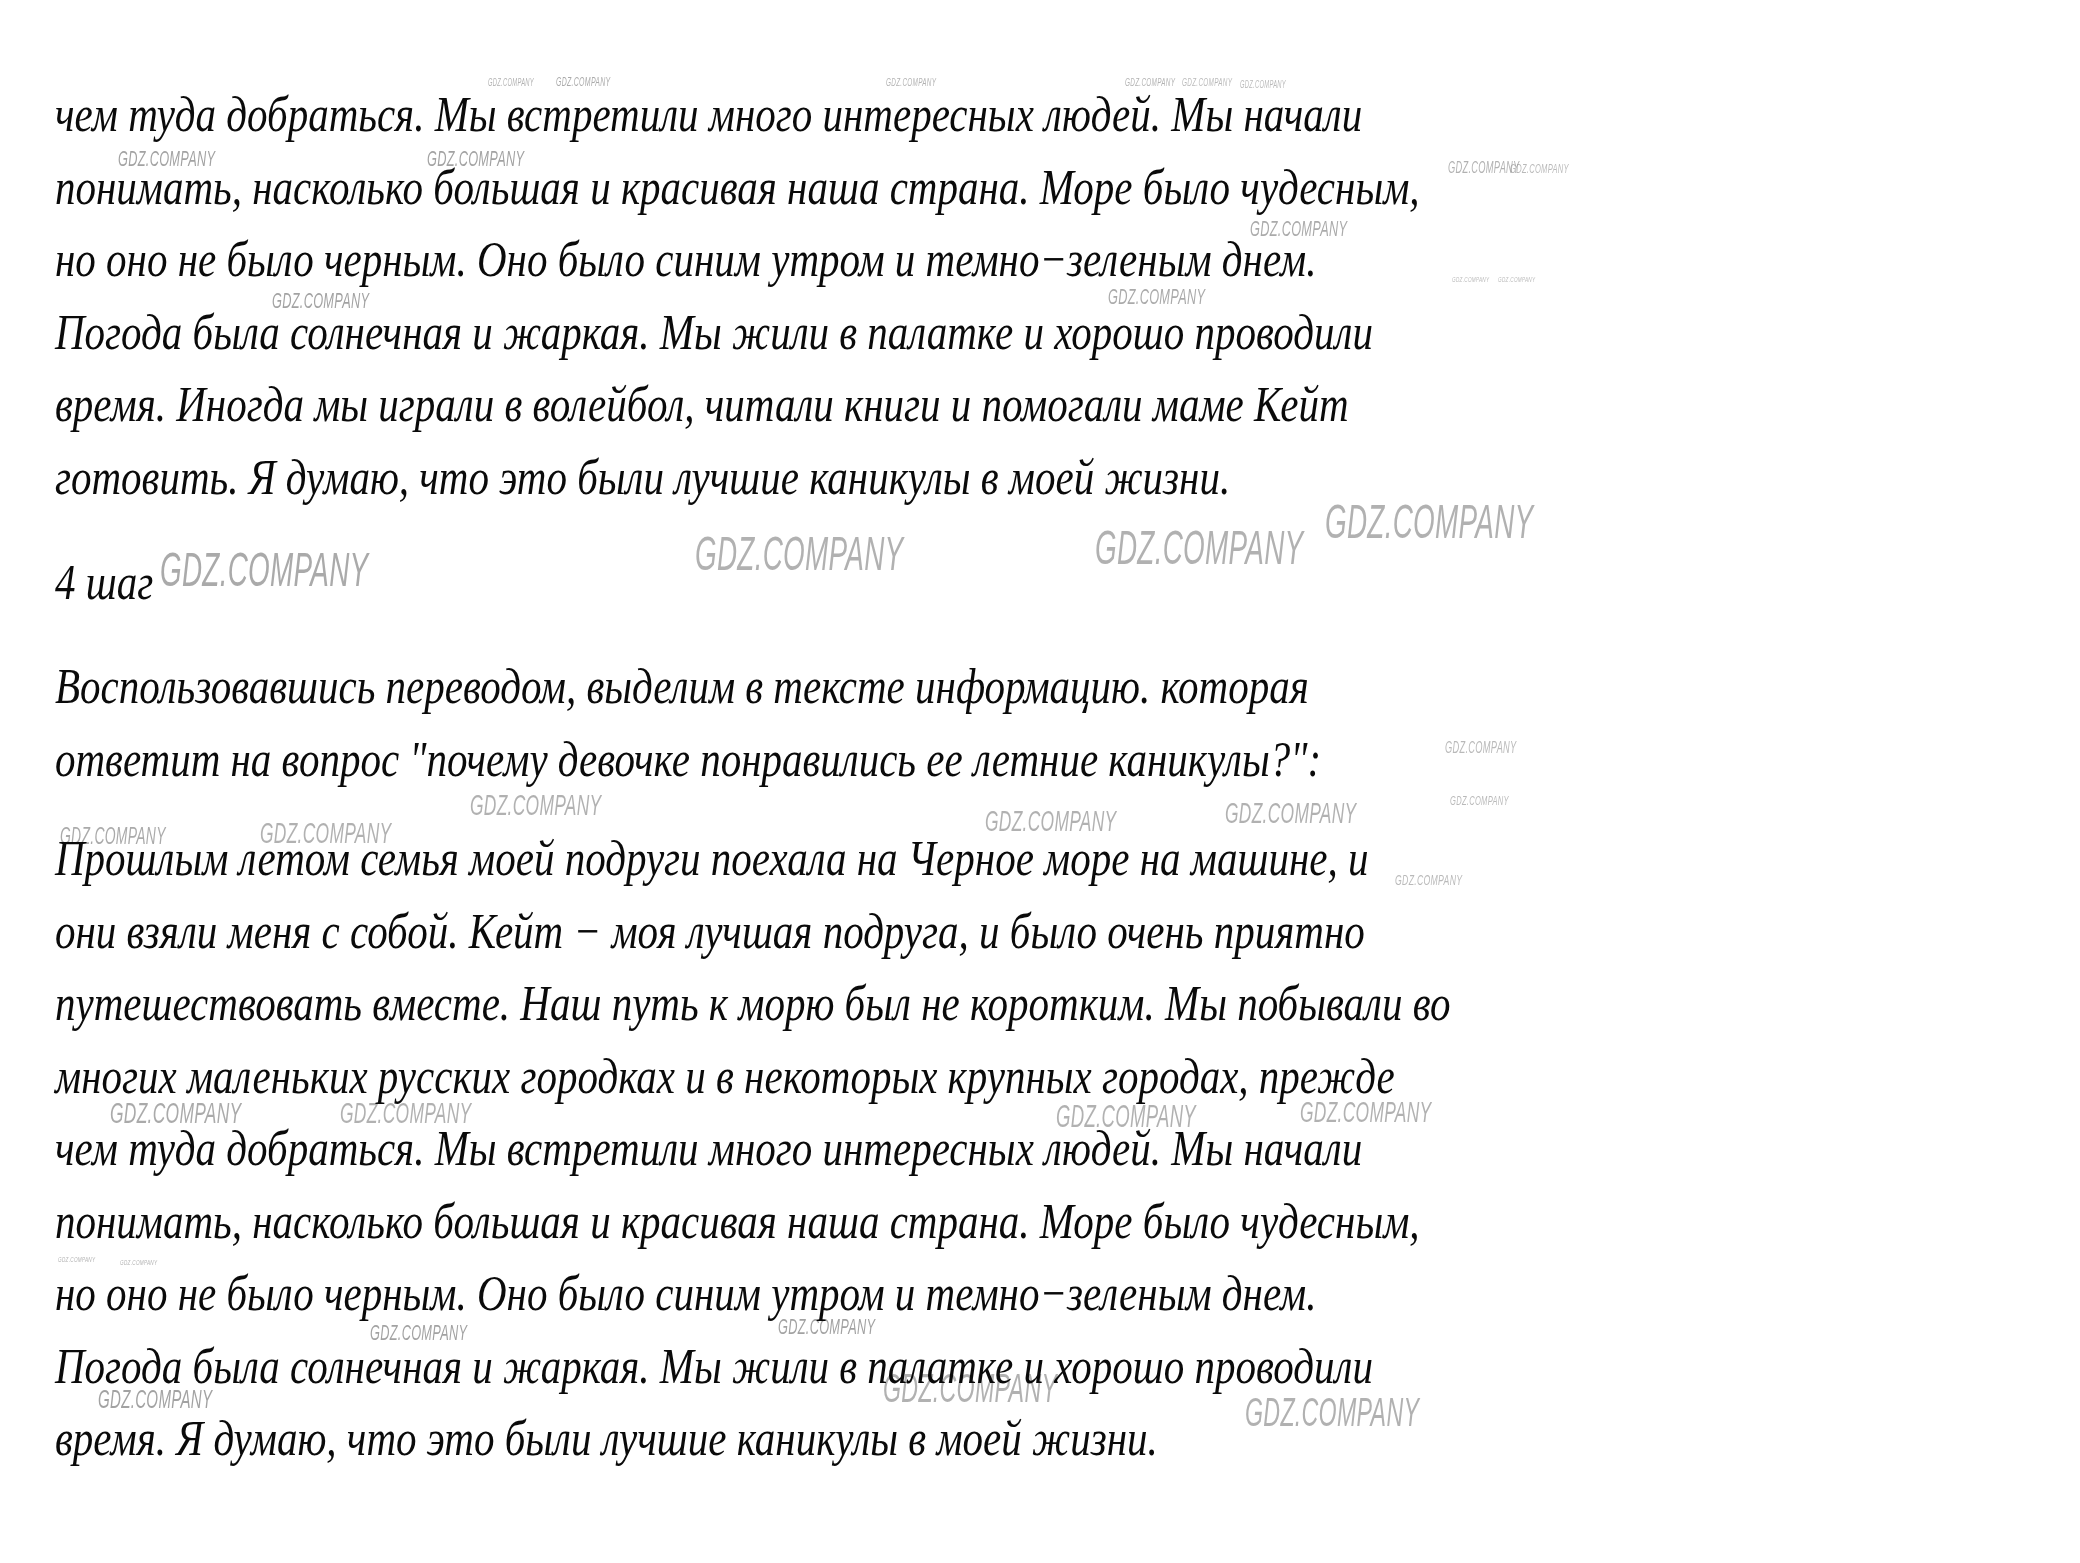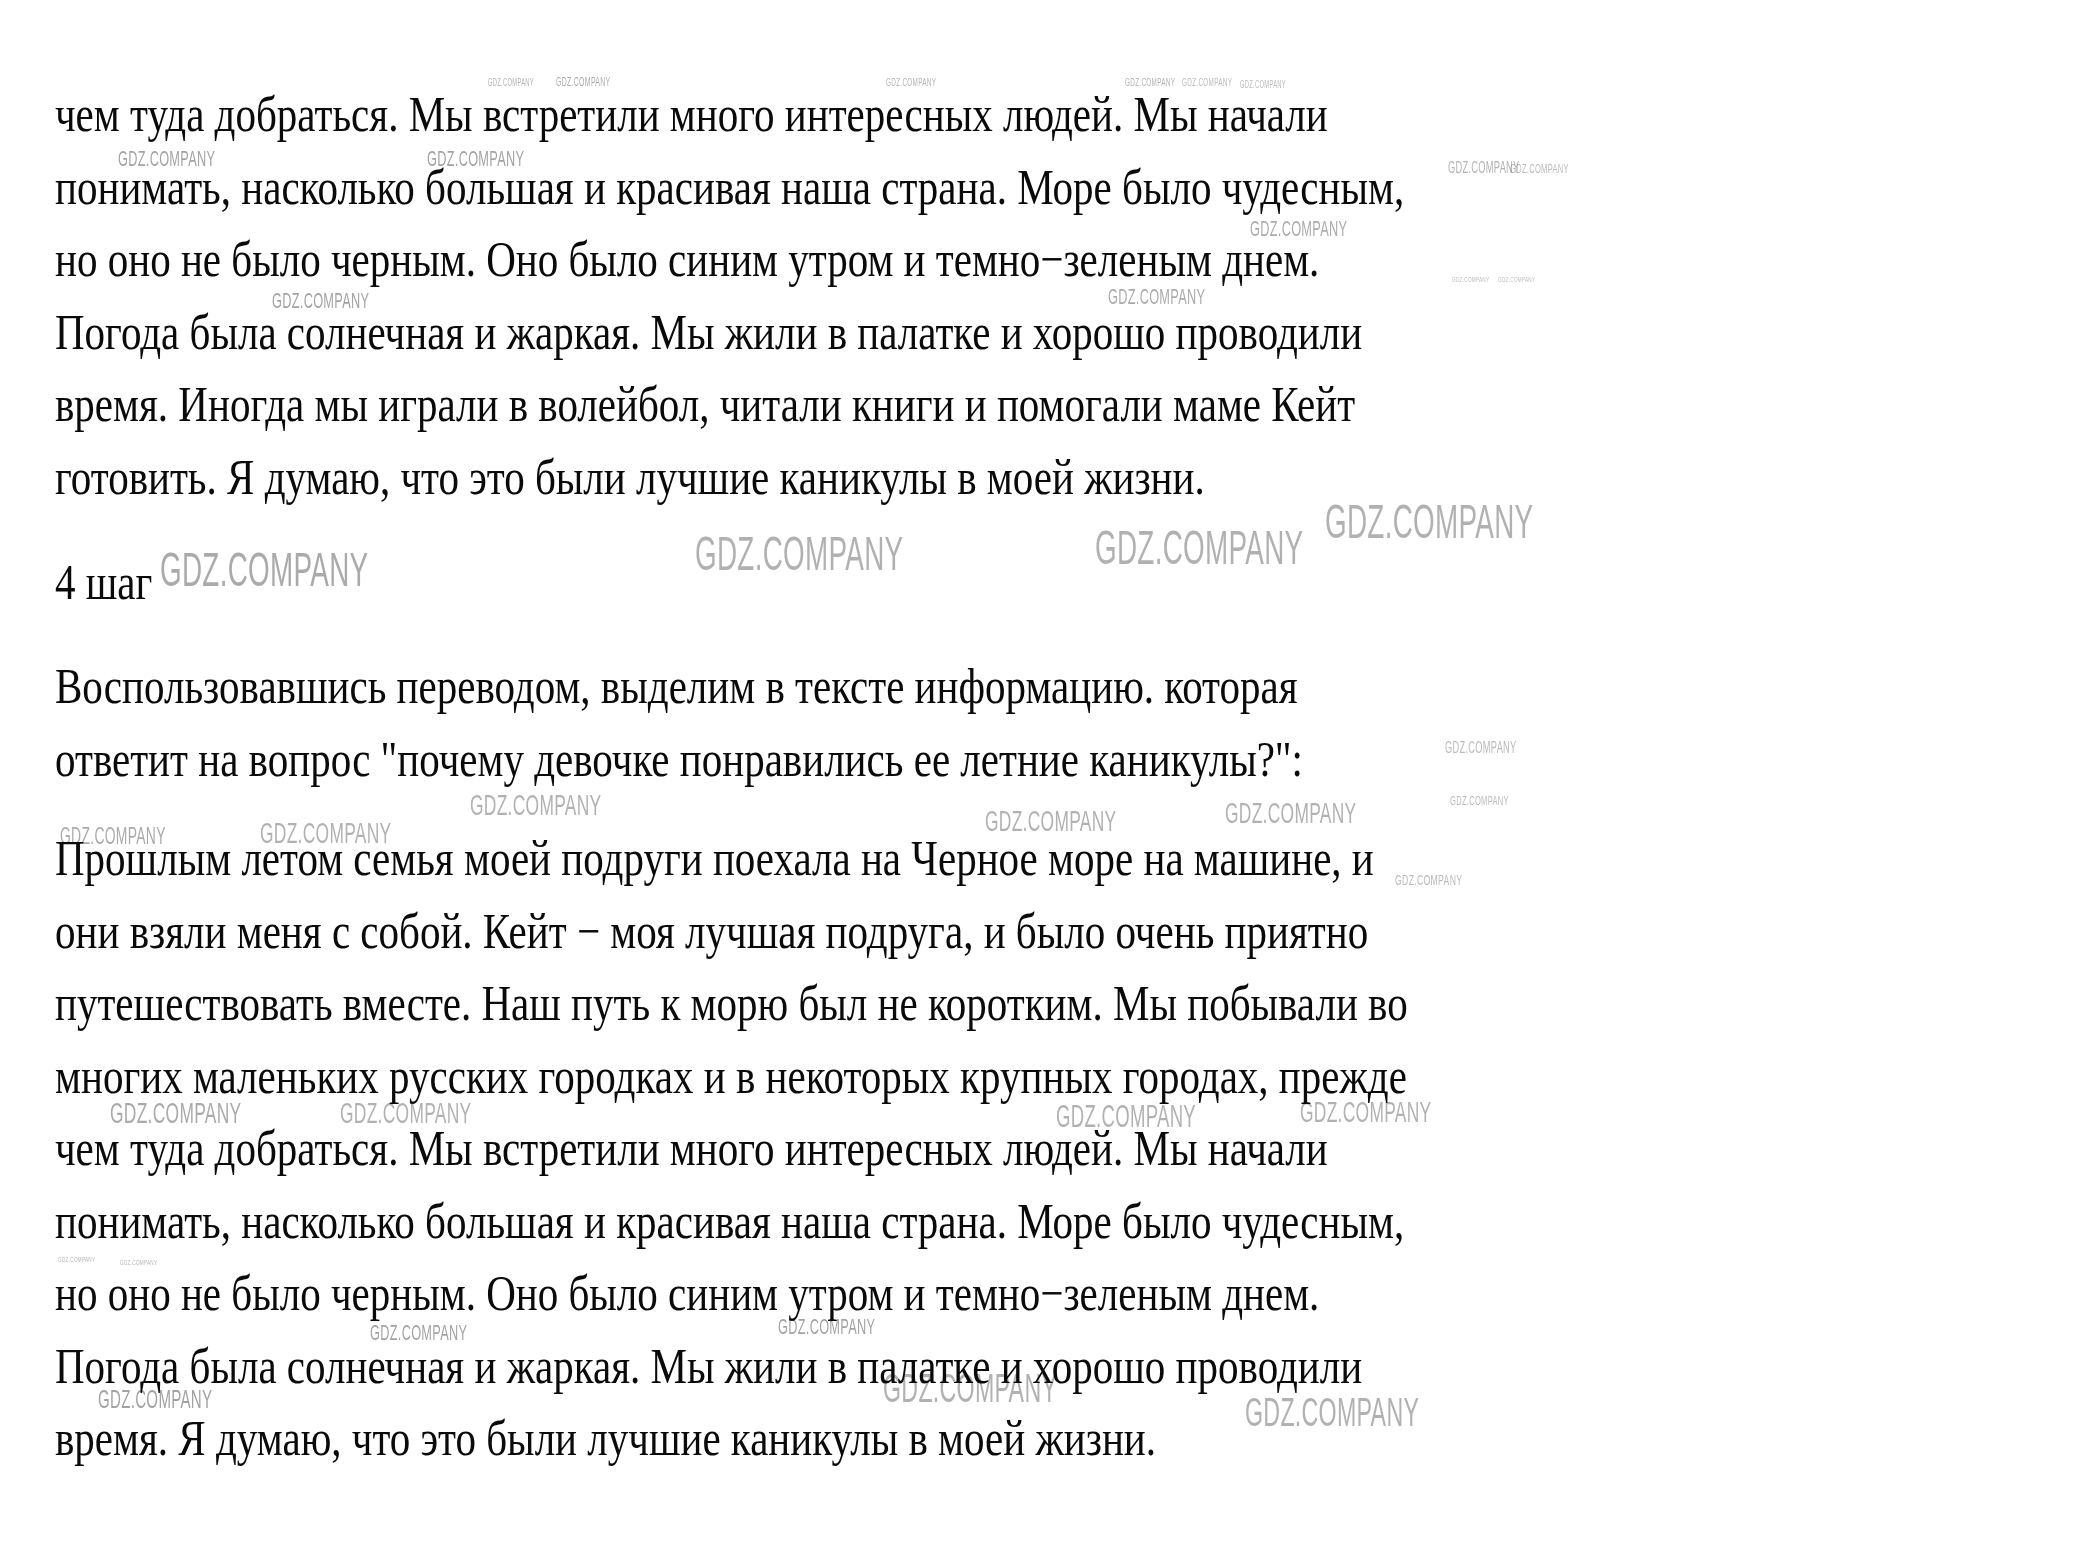--- a/index.html
+++ b/index.html
@@ -7,20 +7,21 @@
     padding: 0;
     background: #ffffff;
   }
   .page {
     position: relative;
     width: 1904px;
     height: 1563px;
     background: #ffffff;
     overflow: hidden;
     font-family: "Liberation Serif", serif;
+    font-style: italic;
   }
   
   .wm-layer {
     position: absolute;
     left: 0; top: 0; right: 0; bottom: 0;
     z-index: 1;
   }
   .wm {
     position: absolute;
     font-family: "Liberation Sans", sans-serif;

